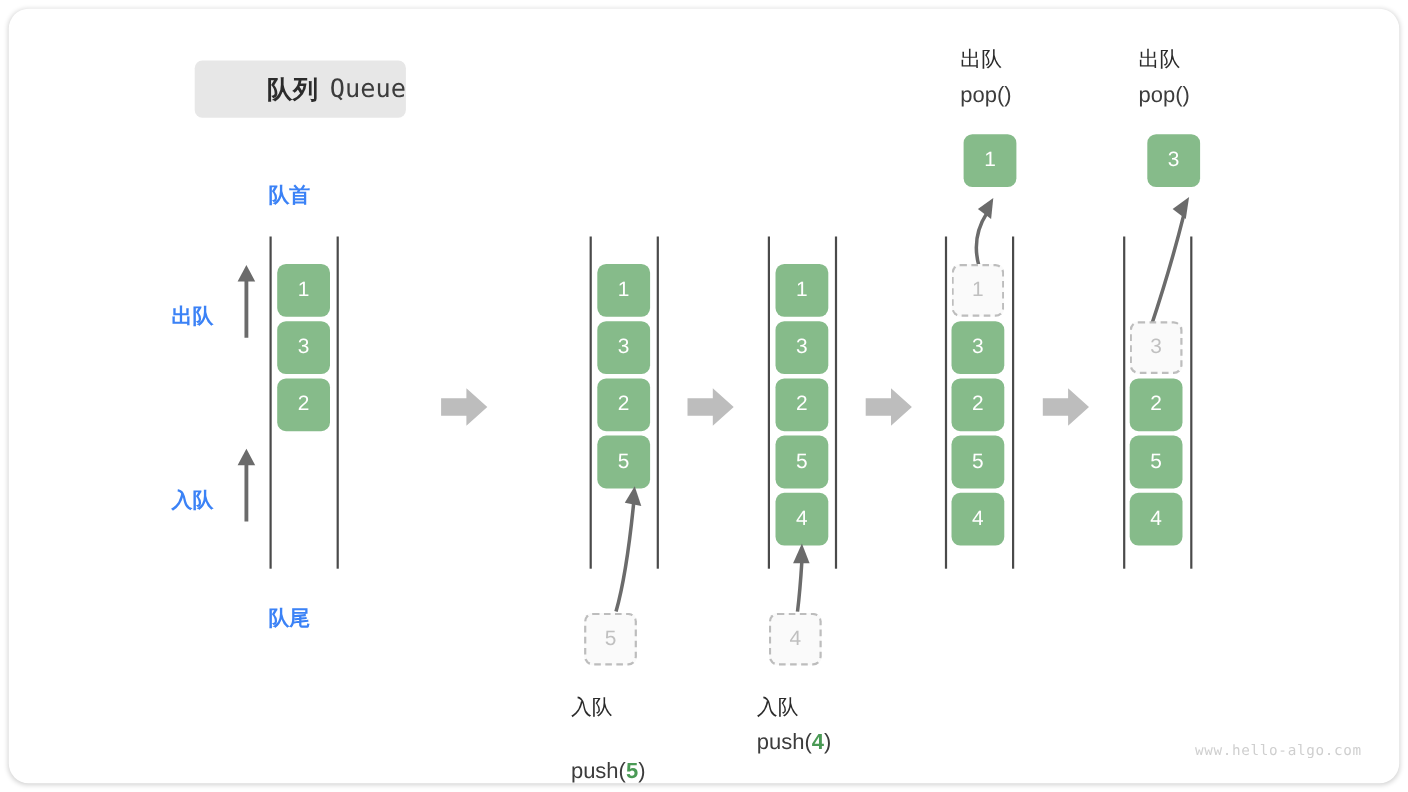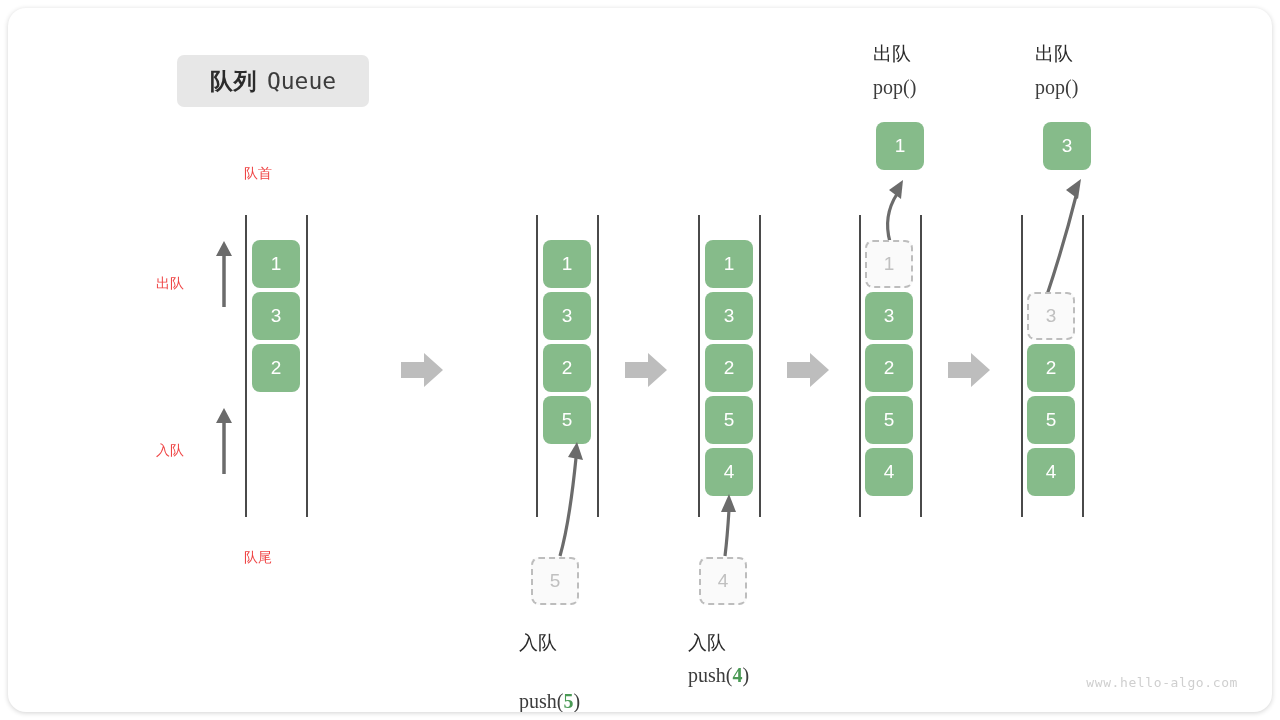--- a/index.html
+++ b/index.html
@@ -9,21 +9,21 @@
     background:#ffffff;border-radius:18px;
     box-shadow:0 1px 5px rgba(0,0,0,.18);
     overflow:hidden;
   }
   .abs{position:absolute;}
 
   
   #title-badge{
     left:169px;top:47px;width:192px;height:52px;
     background:#e7e7e7;border-radius:7px;
-    display:flex;align-items:center;justify-content:center;
+    display:flex;align-items:center;justify-content:flex-end;
   }
   #title-badge .cn{font-size:23px;font-weight:bold;color:#2b2b2b;letter-spacing:.5px;}
   #title-badge .en{font-size:23px;color:#3c3c3c;margin-left:10px;
     font-family:"DejaVu Sans Mono","Liberation Mono",monospace;}
 
   
   .rail{width:2px;background:#4a4a4a;}
 
   
   .box{
@@ -33,23 +33,23 @@
   }
   .ghost{
     width:48px;height:48px;border-radius:8px;
     background:#fafafa;border:2px dashed #bdbdbd;
     color:#c0c0c0;font-size:19px;
     display:flex;align-items:center;justify-content:center;
     box-sizing:border-box;
   }
 
   
-  .lbl-cn{font-size:14px;font-weight:normal;color:#ef4444;white-space:nowrap;}
+  .lbl-cn{font-size:19px;font-weight:bold;color:#3b82f6;white-space:nowrap;}
   .lbl-mono{font-size:20px;color:#3c3c3c;white-space:nowrap;
-    font-family:Liberation Serif, serif;}
+    font-family:Liberation Sans, sans-serif;}
   .lbl-mono .hl{color:#4a9a55;font-weight:bold;}
   .op-cn{font-size:19px;color:#2b2b2b;white-space:nowrap;}
 
   
   #watermark{
     right:34px;bottom:22px;font-size:13px;color:#cfcfcf;letter-spacing:.6px;
     font-family:"DejaVu Sans Mono","Liberation Mono",monospace;
   }
   svg{overflow:visible;display:block;}
 </style>

